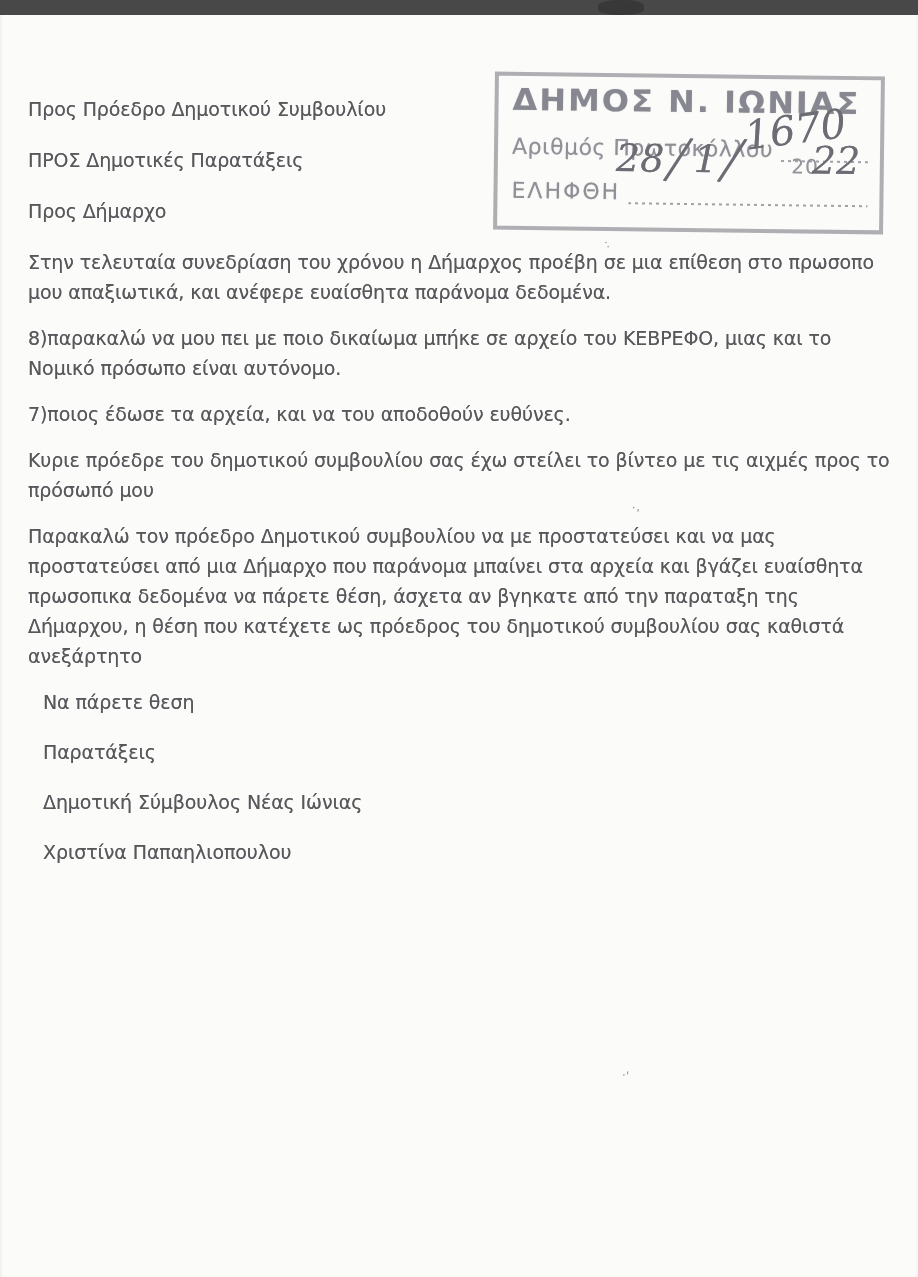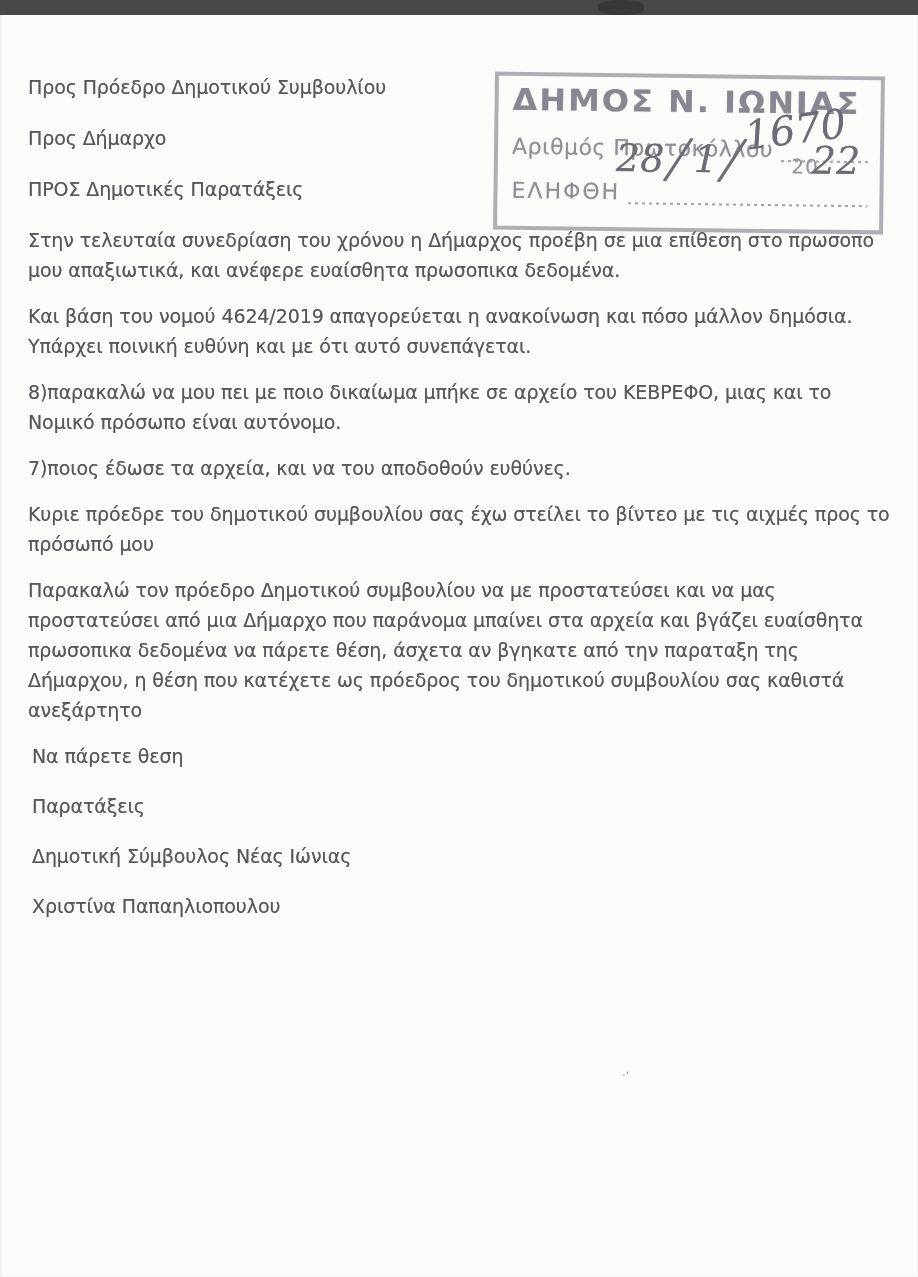--- a/index.html
+++ b/index.html
@@ -80,28 +80,28 @@
     font-style:normal;
     font-size:20px;letter-spacing:1px;
     color:rgba(134,134,142,.55);
     margin-left:44px;
   }
   .yr-written{margin-left:-7px;}
   
   .content{
     position:relative;
     box-sizing:border-box;
-    padding:72px 10px 0 28px;
+    padding:94px 10px 0 28px;
     font-size:19px;line-height:30px;
     letter-spacing:-.1px;
     text-shadow:0 0 .5px rgba(88,88,92,.65);
   }
   .recipient{margin:0 0 21px 0;}
   .para{margin:0 0 16px 0;white-space:pre-line;}
-  .closing-line{margin:0 0 20px 4px;}
+  .closing-line{margin:0 0 20px 15px;}
   .speckle{
     position:absolute;color:#6f6f74;font-size:11px;line-height:1;
     opacity:.8;
   }
 </style>
 </head>
 <body>
 
 <div class="page">
 
@@ -126,28 +126,26 @@
 
     <div class="hw hw-date">
       <span>28</span><span class="slash">/</span><span>1</span><span class="slash">/</span><span class="yr-printed">20</span><span class="yr-written">22</span>
     </div>
   </div>
 
   <div class="content">
 
     <div class="recipients">
       <div class="recipient">Προς Πρόεδρο Δημοτικού Συμβουλίου</div>
+      <div class="recipient">ΠΡΟΣ Δημοτικές Παρατάξεις</div>
       <div class="recipient">Προς Δήμαρχο</div>
-      <div class="recipient">ΠΡΟΣ Δημοτικές Παρατάξεις</div>
     </div>
 
     <div class="para">Στην τελευταία συνεδρίαση του χρόνου η Δήμαρχος προέβη σε μια επίθεση στο πρωσοπο
-μου απαξιωτικά, και ανέφερε ευαίσθητα πρωσοπικα δεδομένα.</div>
-    <div class="para">Και βάση του νομού 4624/2019 απαγορεύεται η ανακοίνωση και πόσο μάλλον δημόσια.
-Υπάρχει ποινική ευθύνη και με ότι αυτό συνεπάγεται.</div>
+μου απαξιωτικά, και ανέφερε ευαίσθητα παράνομα δεδομένα.</div>
     <div class="para">8)παρακαλώ να μου πει με ποιο δικαίωμα μπήκε σε αρχείο του ΚΕΒΡΕΦΟ, μιας και το
 Νομικό πρόσωπο είναι αυτόνομο.</div>
     <div class="para">7)ποιος έδωσε τα αρχεία, και να του αποδοθούν ευθύνες.</div>
     <div class="para">Κυριε πρόεδρε του δημοτικού συμβουλίου σας έχω στείλει το βίντεο με τις αιχμές προς το
 πρόσωπό μου</div>
     <div class="para">Παρακαλώ τον πρόεδρο Δημοτικού συμβουλίου να με προστατεύσει και να μας
 προστατεύσει από μια Δήμαρχο που παράνομα μπαίνει στα αρχεία και βγάζει ευαίσθητα
 πρωσοπικα δεδομένα να πάρετε θέση, άσχετα αν βγηκατε από την παραταξη της
 Δήμαρχου, η θέση που κατέχετε ως πρόεδρος του δημοτικού συμβουλίου σας καθιστά
 ανεξάρτητο</div>

